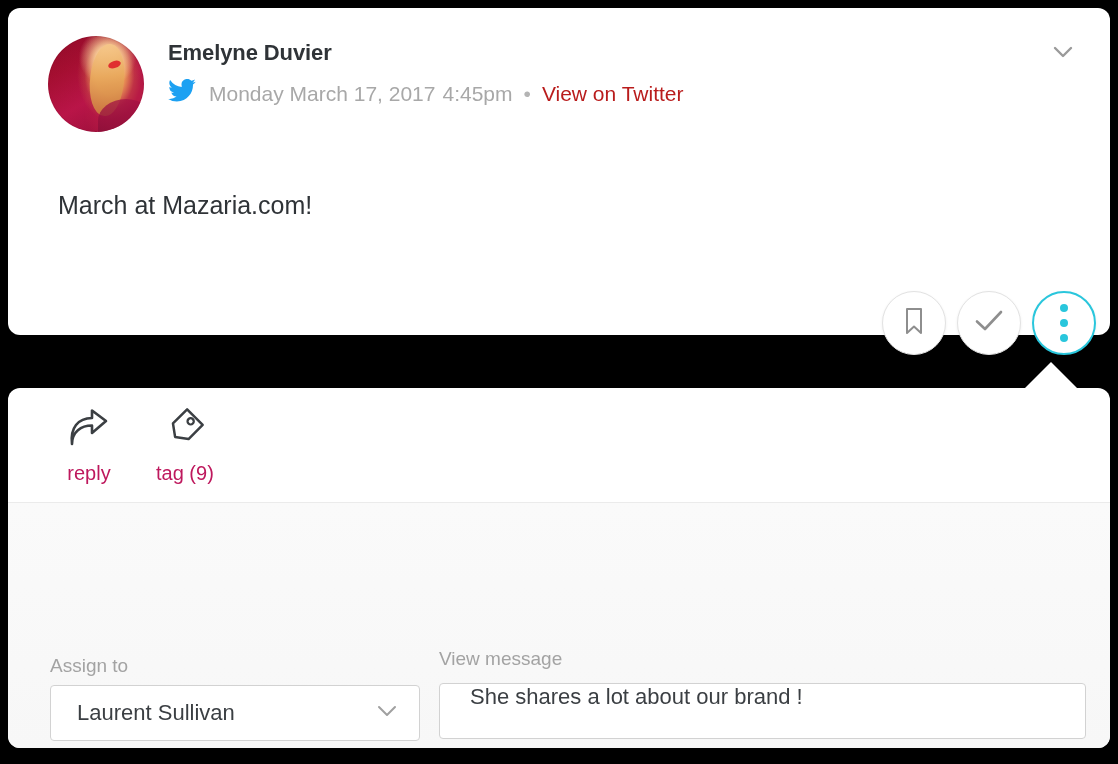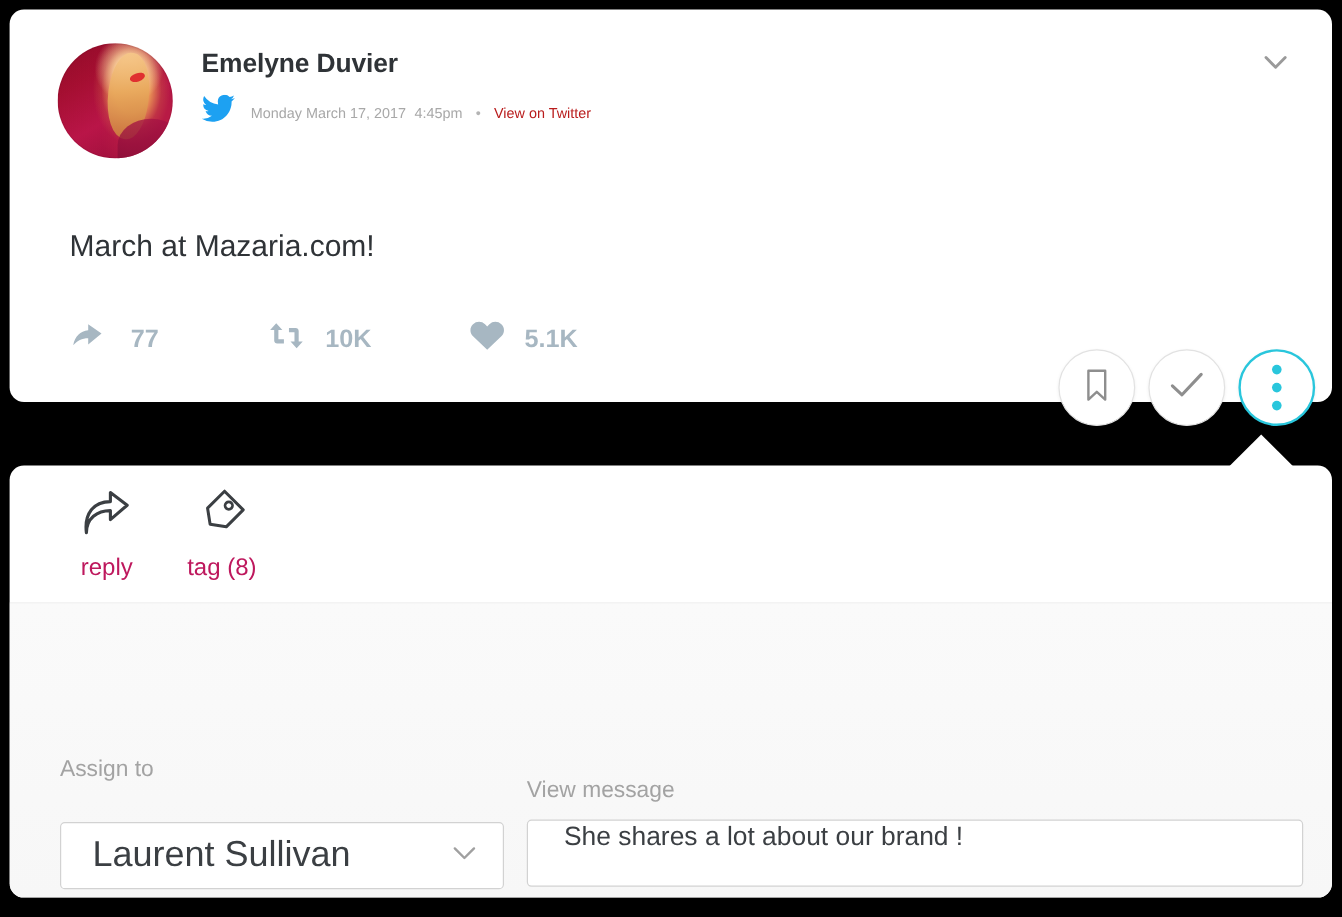--- a/index.html
+++ b/index.html
@@ -95,21 +95,21 @@
     line-height: 26px;
   }
   .meta-row {
     display: flex;
     align-items: center;
     margin-top: 13px;
     line-height: 22px;
   }
   .tw-bird { flex: 0 0 auto; margin-right: 13px; display: block; }
   .meta-text {
-    font-size: 12px;
+    font-size: 21px;
     color: #a8a8a8;
   }
   .meta-date { margin-right: 7px; }
   .meta-time { margin-right: 11px; }
   .meta-dot { margin-right: 11px; color: #b4b4b4; }
   .meta-link { color: #b91c1c; cursor: pointer; }
 
   .collapse-chevron {
     position: absolute;
     right: 32px;
@@ -258,41 +258,41 @@
     position: relative;
     height: 245px;
     background: linear-gradient(180deg, #fafafa 0%, #f7f7f7 100%);
     padding: 0;
   }
   .field-label {
     position: absolute;
     font-size: 19px;
     color: #a3a3a3;
   }
-  .assign-to-label { left: 42px; top: 128px; text-align: right; }
+  .assign-to-label { left: 42px; top: 152px; text-align: right; }
   .your-msg-label { left: 431px; top: 145px; }
 
   .select-box {
     position: absolute;
     left: 42px;
     top: 182px;
     width: 370px;
     height: 56px;
     background: #ffffff;
     border: 1px solid #d2d2d2;
     border-radius: 4px;
     box-sizing: border-box;
     display: flex;
     align-items: center;
     padding: 0 18px 0 26px;
     cursor: pointer;
   }
   .select-value {
     flex: 1;
-    font-size: 30px;
+    font-size: 22px;
     color: #3b3f43;
   }
 
   .msg-box {
     position: absolute;
     left: 431px;
     top: 180px;
     width: 647px;
     height: 56px;
     background: #ffffff;
@@ -338,49 +338,20 @@
   </div>
 
   <div class="collapse-chevron">
     <svg width="30" height="24" viewBox="0 0 30 24">
       <path d="M7 8 L15 16 L23 8" fill="none" stroke="#9a9a9a" stroke-width="2.4" stroke-linecap="round" stroke-linejoin="round"></path>
     </svg>
   </div>
 
   <div class="tweet-body">March at Mazaria.com!</div>
 
-  <div class="stats">
-    <div class="stat stat-reply">
-      <span class="s-icon">
-        <svg width="34" height="28" viewBox="0 0 34 28">
-          <path fill="#a7b7c2" d="M13.5 4.2v5.1C6.9 10.1 2.4 14.4 1 21.8c3.4-4.1 7.3-6 12.5-6v5.3L24.6 12 13.5 4.2z"></path>
-        </svg>
-      </span>
-      <span class="s-val">77</span>
-    </div>
-
-    <div class="stat stat-rt">
-      <span class="s-icon">
-        <svg width="34" height="28" viewBox="0 0 34 28">
-          <path fill="#a7b7c2" d="M8.2 3.3 3.1 9.1h3.4v8.7c0 1.4 1.1 2.5 2.5 2.5h5.6v-3.6H10V9.1h3.3L8.2 3.3z"></path>
-          <path fill="#a7b7c2" d="M25.2 24.3l5.1-5.8h-3.4V9.8c0-1.4-1.1-2.5-2.5-2.5h-5.6v3.6h4.6v7.6h-3.3l5.1 5.8z"></path>
-        </svg>
-      </span>
-      <span class="s-val">10K</span>
-    </div>
-
-    <div class="stat">
-      <span class="s-icon">
-        <svg width="32" height="28" viewBox="0 0 32 28">
-          <path fill="#a7b7c2" d="M16 25.5 4.2 14.2C1.3 11.4 1.3 6.9 4.2 4.2a7.2 7.2 0 0 1 10 0L16 6l1.8-1.8a7.2 7.2 0 0 1 10 0c2.9 2.7 2.9 7.2 0 10L16 25.5z"></path>
-        </svg>
-      </span>
-      <span class="s-val">5.1K</span>
-    </div>
-  </div>
 </div>
 
 <div class="actions">
   <div class="circle-btn">
     <span>
       <svg width="24" height="30" viewBox="0 0 24 30">
         <path d="M5 3h14v24l-7-6.5L5 27V3z" fill="none" stroke="#8e8e8e" stroke-width="2" stroke-linejoin="round"></path>
       </svg>
     </span>
   </div>
@@ -418,21 +389,21 @@
 
     <div class="tab">
       <span class="t-icon">
         <svg width="44" height="40" viewBox="0 0 44 40">
           <g transform="rotate(-45 22 20)">
             <path d="M8 9h20l8 11-8 11H8V9z" fill="none" stroke="#3b3f43" stroke-width="2.5" stroke-linejoin="round" transform="rotate(180 22 20)"></path>
             <circle cx="30" cy="20" r="3.1" fill="none" stroke="#3b3f43" stroke-width="2.3"></circle>
           </g>
         </svg>
       </span>
-      <span class="t-label">tag (8)</span>
+      <span class="t-label">tag (9)</span>
     </div>
   </div>
 
   <div class="form-area">
 
     <div class="field-label assign-to-label">Assign to</div>
 
     <div class="select-box">
       <span class="select-value">Laurent Sullivan</span>
       <span>

